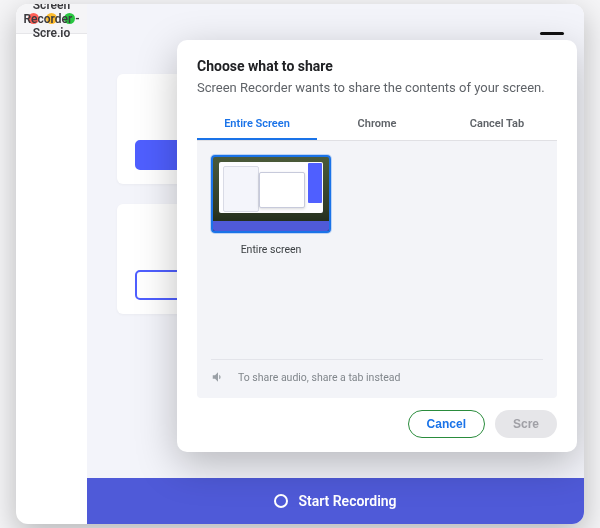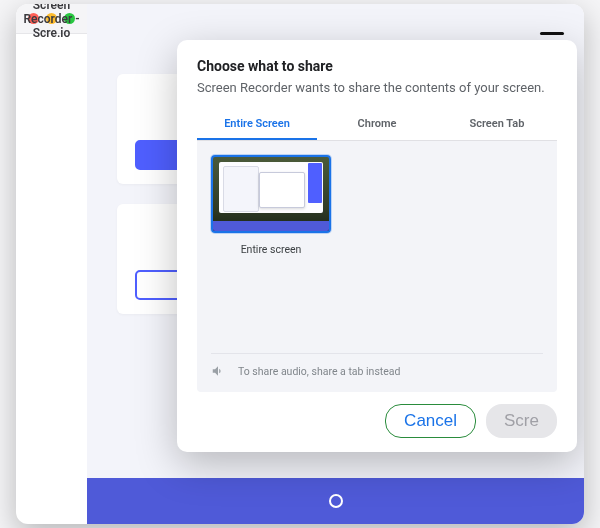--- a/index.html
+++ b/index.html
@@ -227,22 +227,22 @@
     width: 14px; height: 14px;
     color: #9aa0a6;
   }
   .modal-footer {
     display: flex;
     justify-content: flex-end;
     gap: 10px;
     margin-top: 12px;
   }
   .btn {
-    font-size: 17px;
-    font-weight: 400;
+    font-size: 12px;
+    font-weight: 700;
     padding: 6px 18px;
     border-radius: 16px;
     cursor: pointer;
     border: none;
   }
   .btn.cancel {
     background: #fff;
     border: 1.5px solid #2a8c3c;
     color: #1a73e8;
   }
@@ -280,30 +280,31 @@
       </div>
       <div class="bg-card">
         <div class="bg-pill"></div>
         <div style="width:14px"></div>
         <div class="bg-pill fill"></div>
       </div>
     </div>
 
     <div class="bottom-bar">
       <span class="rec-icon"></span>
+      <span>Start Recording</span>
     </div>
 
     <div class="modal">
       <div class="modal-title">Choose what to share</div>
       <div class="modal-desc">Screen Recorder wants to share the contents of your screen.</div>
 
       <div class="tabs">
         <div class="tab active">Entire Screen</div>
         <div class="tab">Chrome</div>
-        <div class="tab">Screen Tab</div>
+        <div class="tab">Cancel Tab</div>
       </div>
 
       <div class="tab-content">
         <div class="thumb-wrap">
           <div class="thumb">
             <div class="inner-window"></div>
             <div class="side-panel"></div>
             <div class="inner-strip"></div>
           </div>
           <div class="thumb-label">Entire screen</div>

